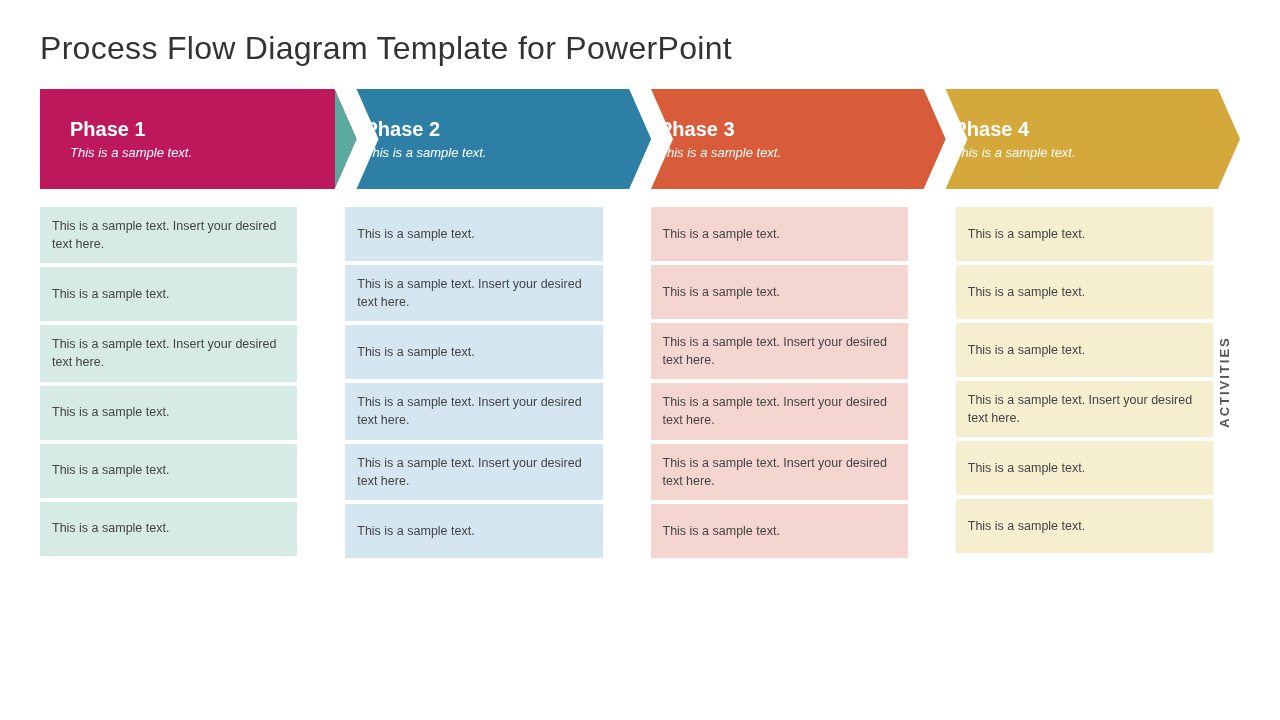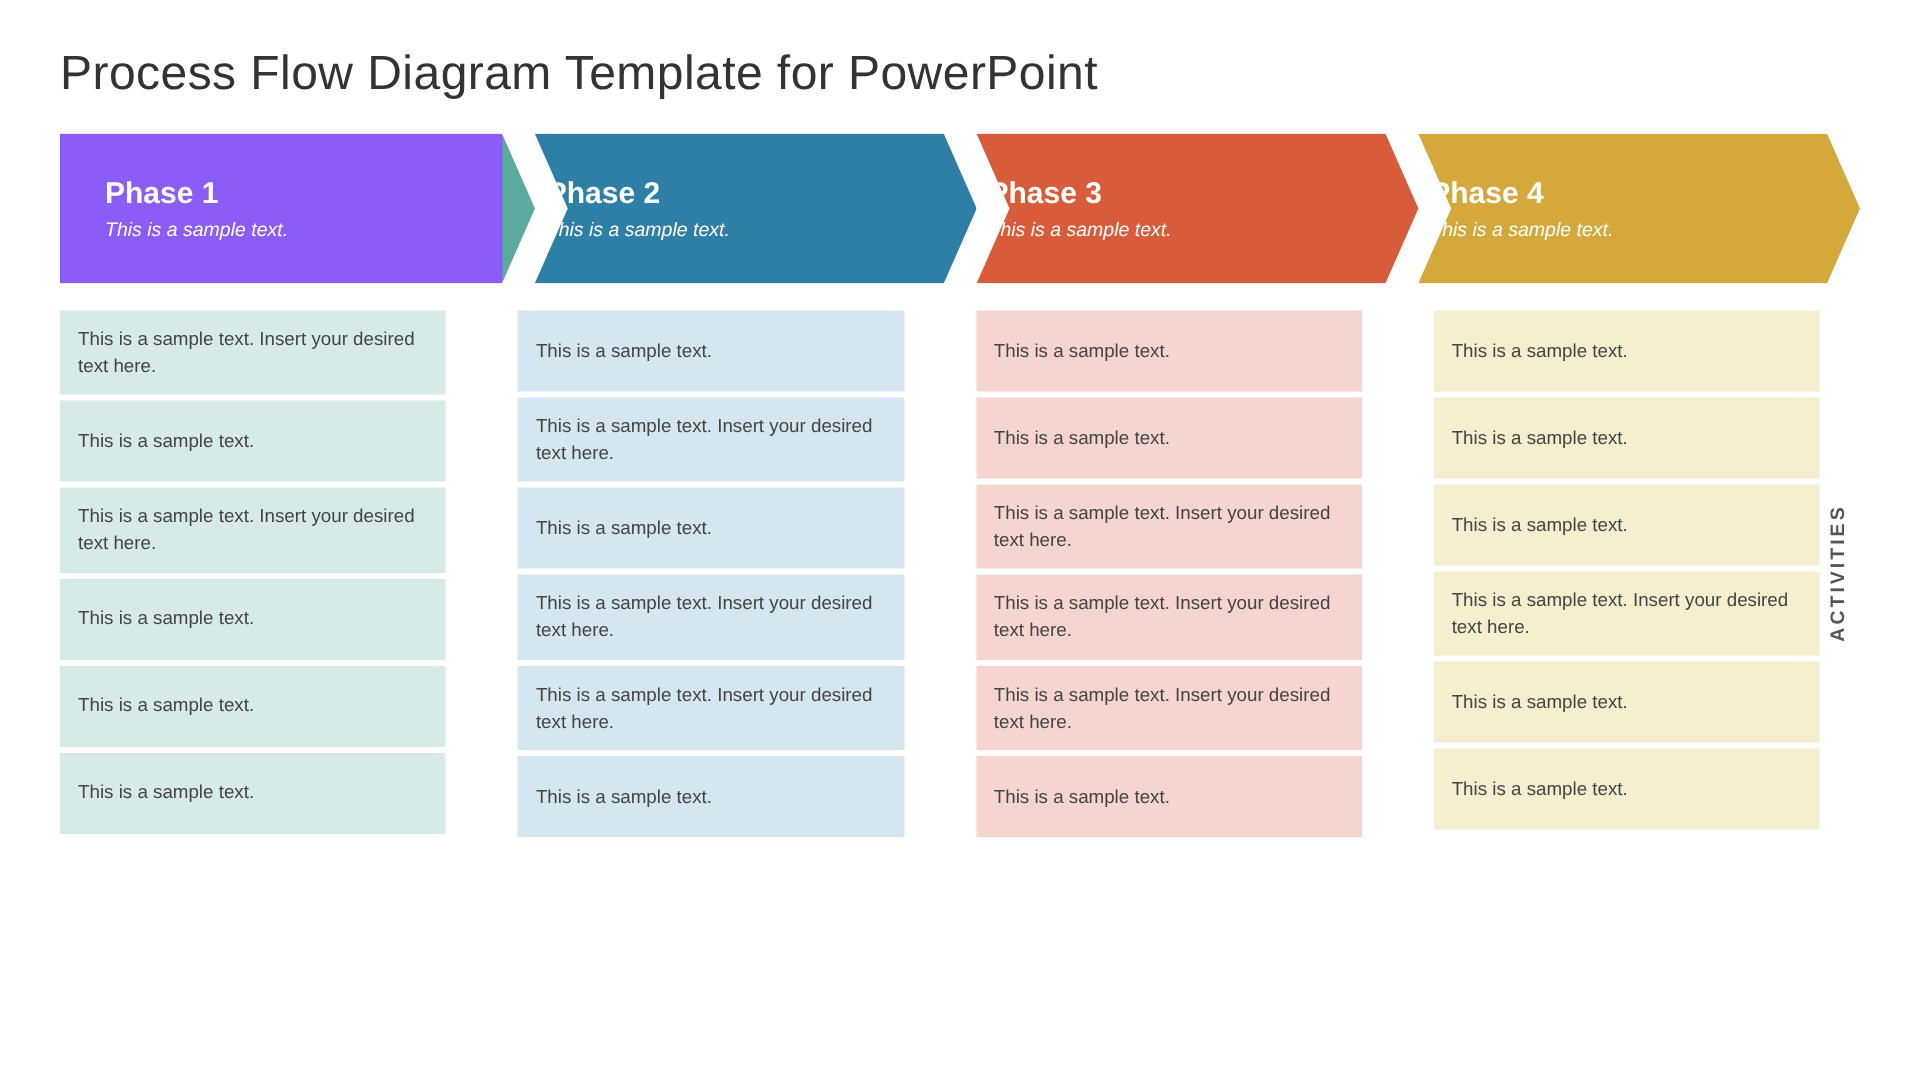--- a/index.html
+++ b/index.html
@@ -139,21 +139,21 @@
       padding-right: 4px;
     }
   </style>
 </head>
 <body>
 
 <h1 class="page-title">Process Flow Diagram Template for PowerPoint</h1>
 
 <div class="chevron-row">
 
-  <div class="chevron-item" style="background:#8b5cf6; clip-path: polygon(0 0, calc(100% - 22px) 0, 100% 50%, calc(100% - 22px) 100%, 0 100%);">
+  <div class="chevron-item" style="background:#be185d; clip-path: polygon(0 0, calc(100% - 22px) 0, 100% 50%, calc(100% - 22px) 100%, 0 100%);">
     <div class="chevron-title">Phase 1</div>
     <div class="chevron-sub">This is a sample text.</div>
   </div>
 
   <div class="chevron-item" style="background:#2e7fa5; clip-path: polygon(22px 0, calc(100% - 22px) 0, 100% 50%, calc(100% - 22px) 100%, 22px 100%, 44px 50%); margin-left:-22px;">
     <div class="chevron-title">Phase 2</div>
     <div class="chevron-sub">This is a sample text.</div>
   </div>
 
   <div class="chevron-item" style="background:#d95c3a; clip-path: polygon(22px 0, calc(100% - 22px) 0, 100% 50%, calc(100% - 22px) 100%, 22px 100%, 44px 50%); margin-left:-22px;">

